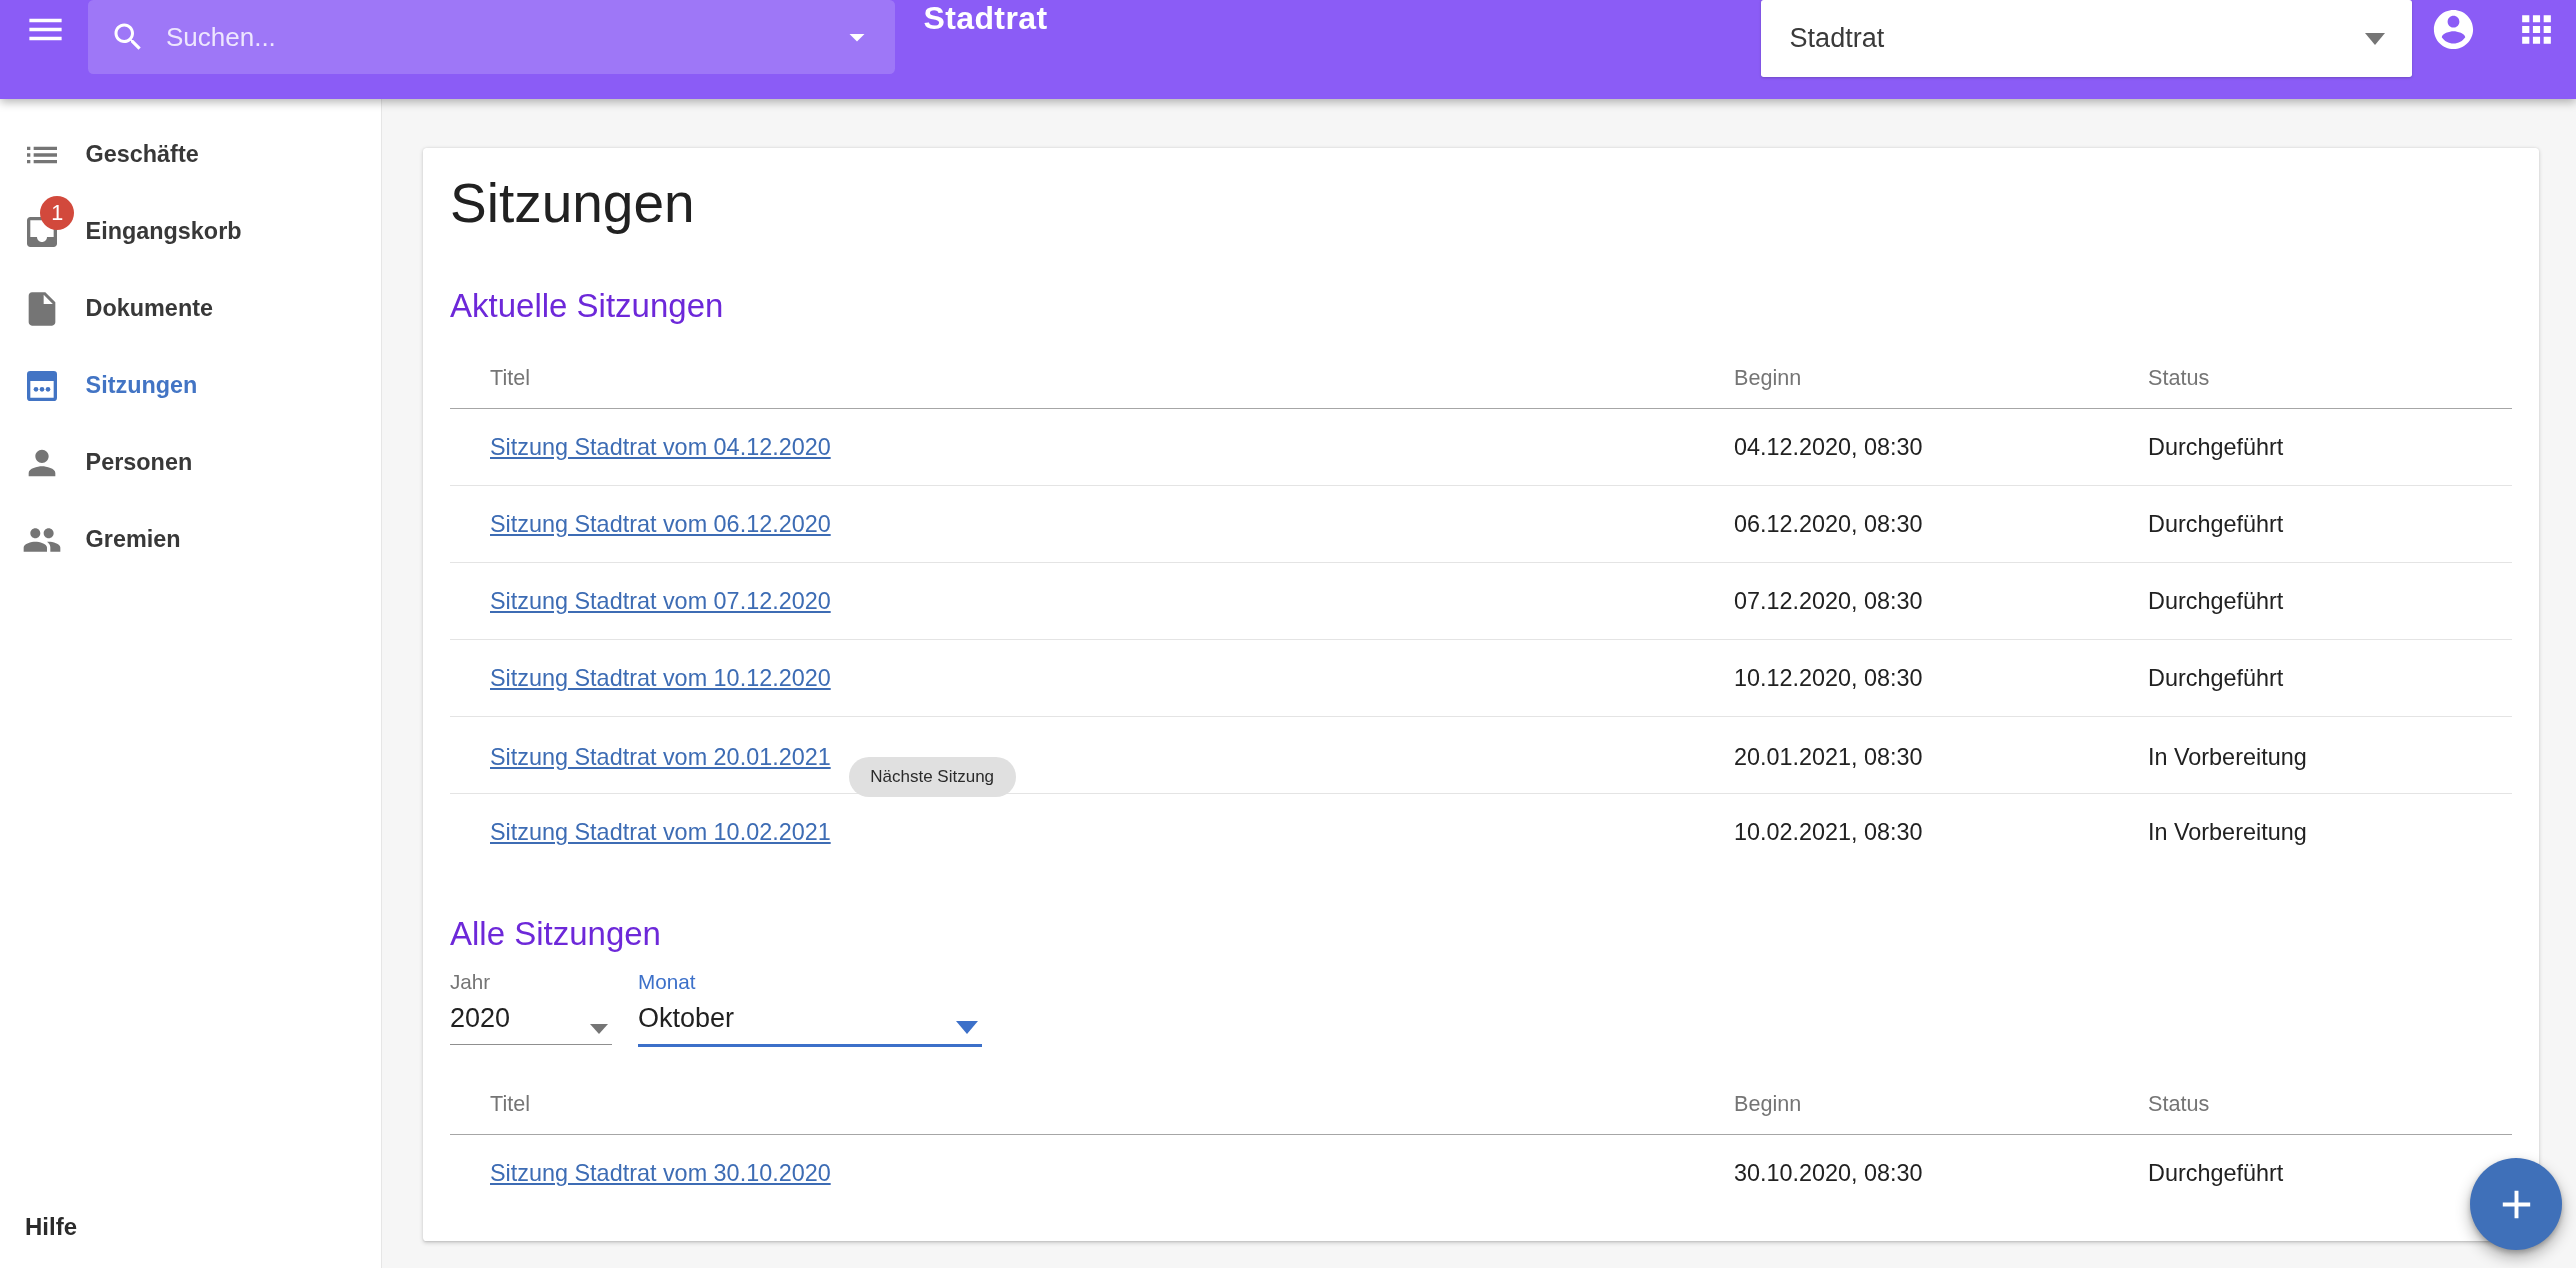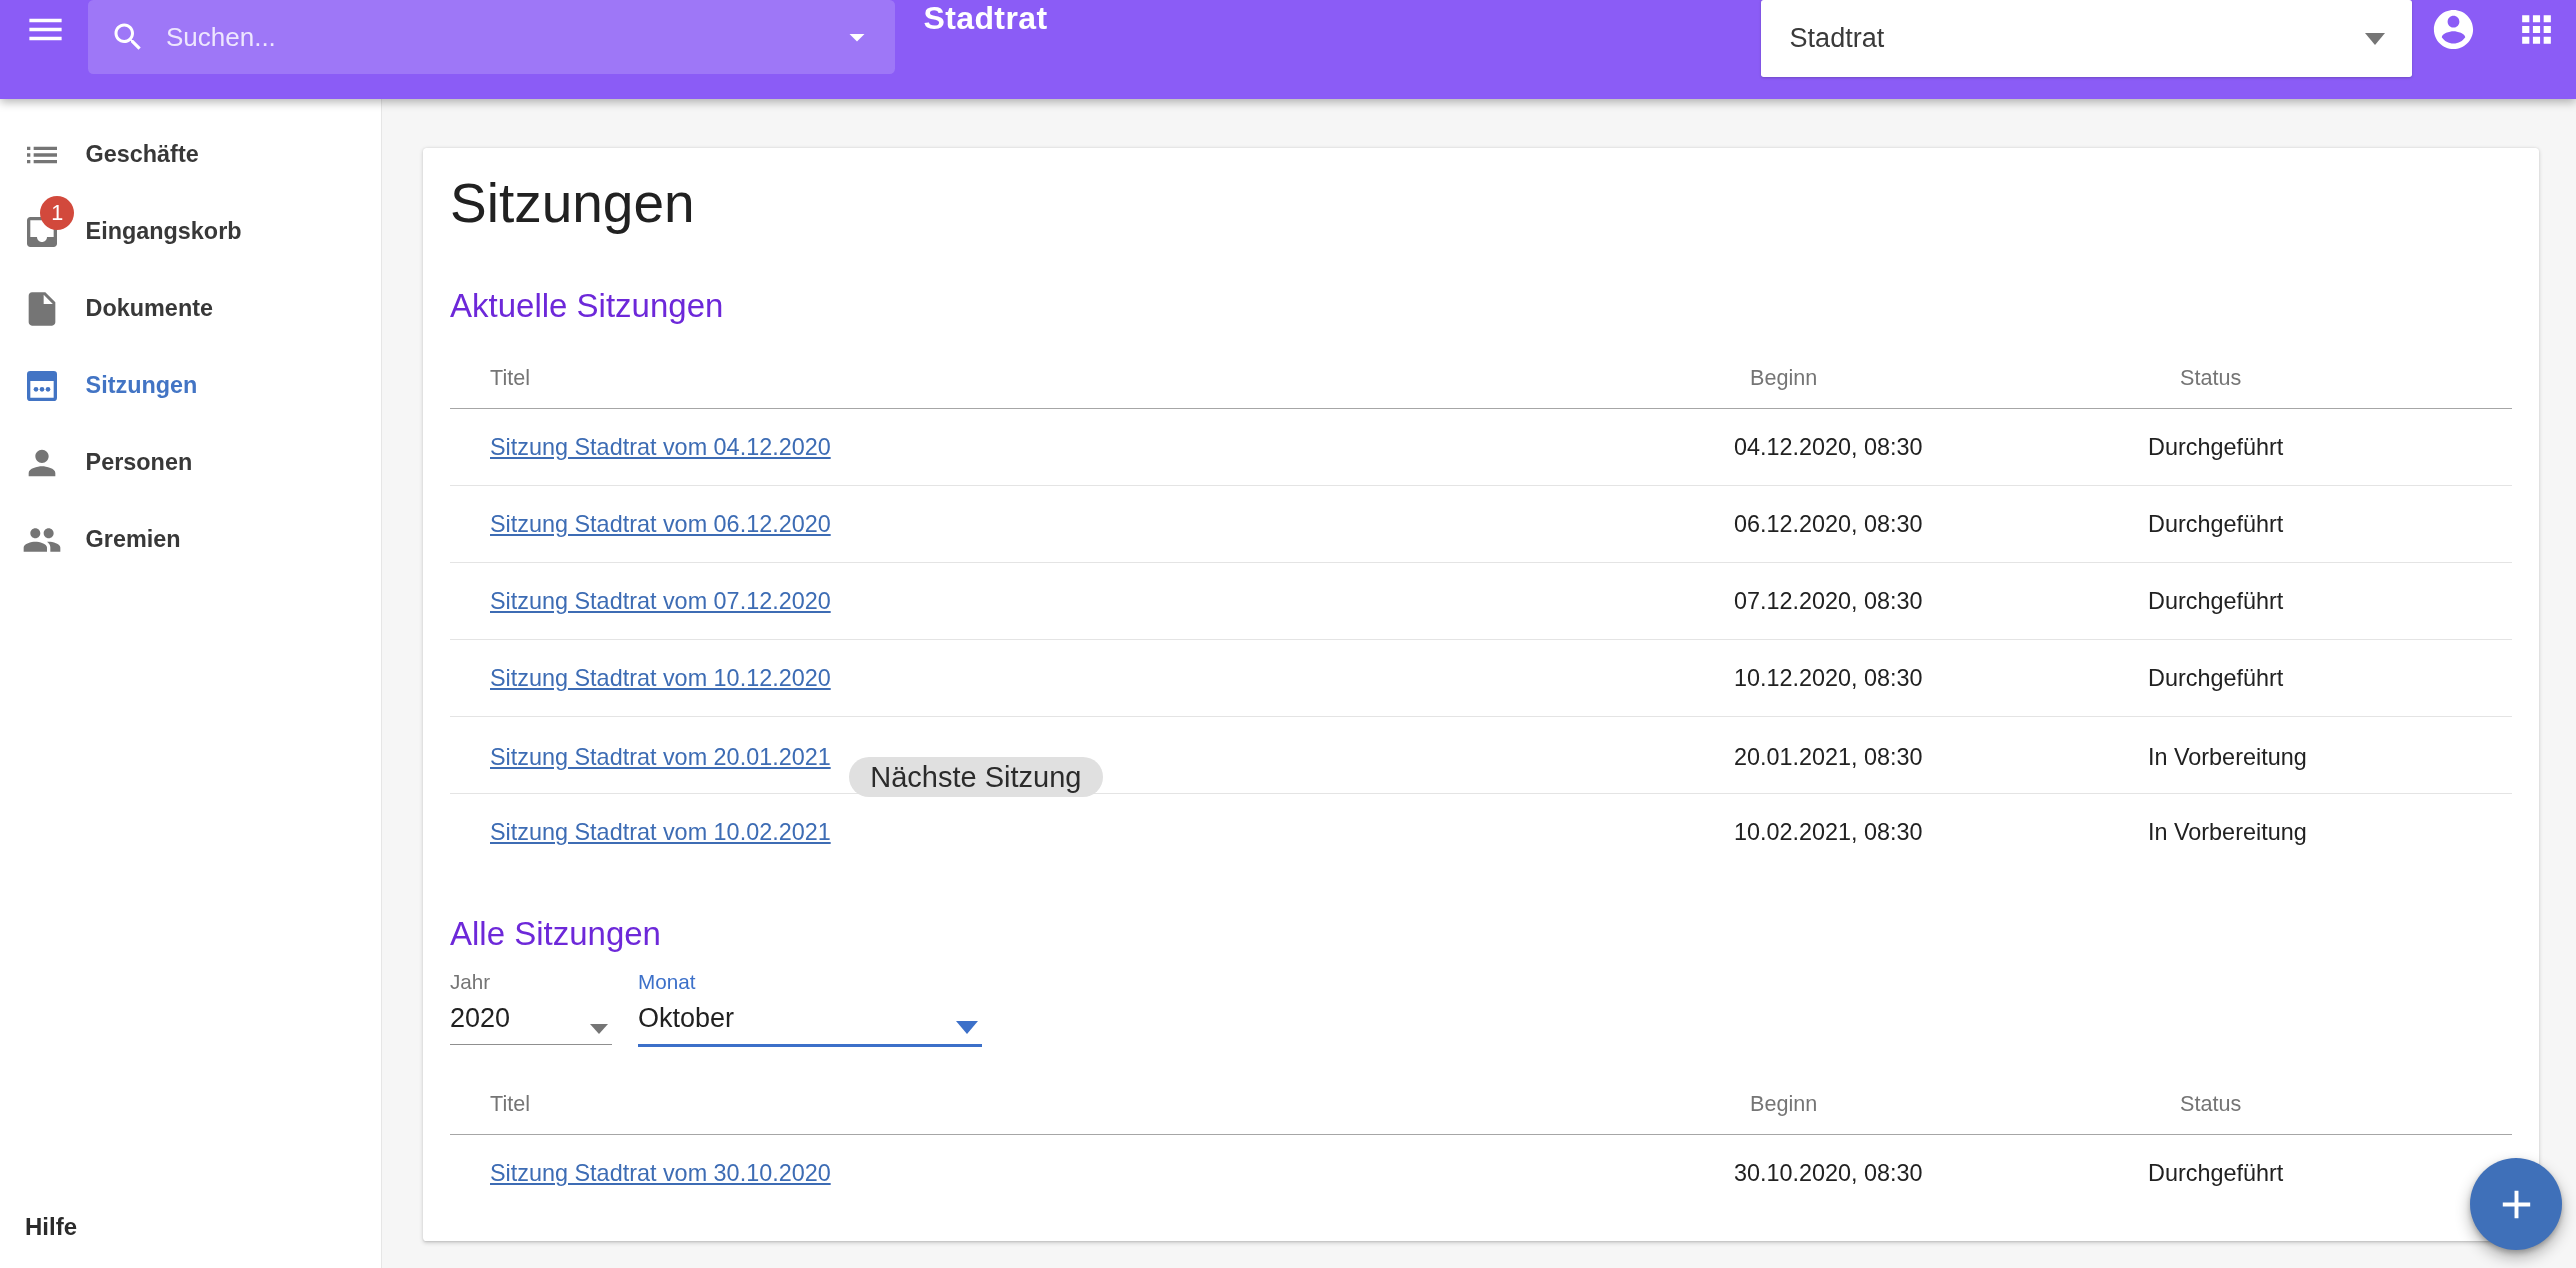--- a/index.html
+++ b/index.html
@@ -102,36 +102,35 @@
     line-height:40px;
   }
   .section-heading.current { margin-top:53px; }
   .section-heading.all { margin-top:43px; }
 
   .table { width:100%; }
   .table .thead {
     display:grid; grid-template-columns:1284px 414px 1fr;
     height:61px; align-items:center; border-bottom:1.8px solid #a6a6a6;
     margin-top:22.5px;
-    gap:16px;
   }
   .table.second .thead { margin-top:27px; }
   .th { font-size:21.6px; color:#757575; font-weight:400; }
   .th.first, .td.first { padding-left:40px; }
   .trow {
     display:grid; grid-template-columns:1284px 414px 1fr;
     height:77px; align-items:center; border-bottom:1.8px solid #e4e4e4;
   }
   .trow:last-child { border-bottom:none; }
   .td { font-size:23.4px; color:#212121; }
   .td.first { display:flex; align-items:center; }
   .row-link { color:#3d6cb4; text-decoration:underline; cursor:pointer; }
   .chip {
     margin-left:18px; height:40px; border-radius:20px; background:#e0e0e0;
-    color:#2b2b2b; font-size:29px; display:inline-flex; align-items:center;
+    color:#2b2b2b; font-size:17px; display:inline-flex; align-items:center;
     padding:0 21.6px; white-space:nowrap;margin-top:40px;
   }
 
   
   .filters { display:flex; margin-top:16px; }
   .select-field { cursor:pointer; }
   .select-field.year { width:162px; }
   .select-field.month { width:344px; margin-left:26px; }
   .select-label { font-size:20.7px; color:#757575; height:23.4px; }
   .select-field.month .select-label { color:#3c70c9; }

